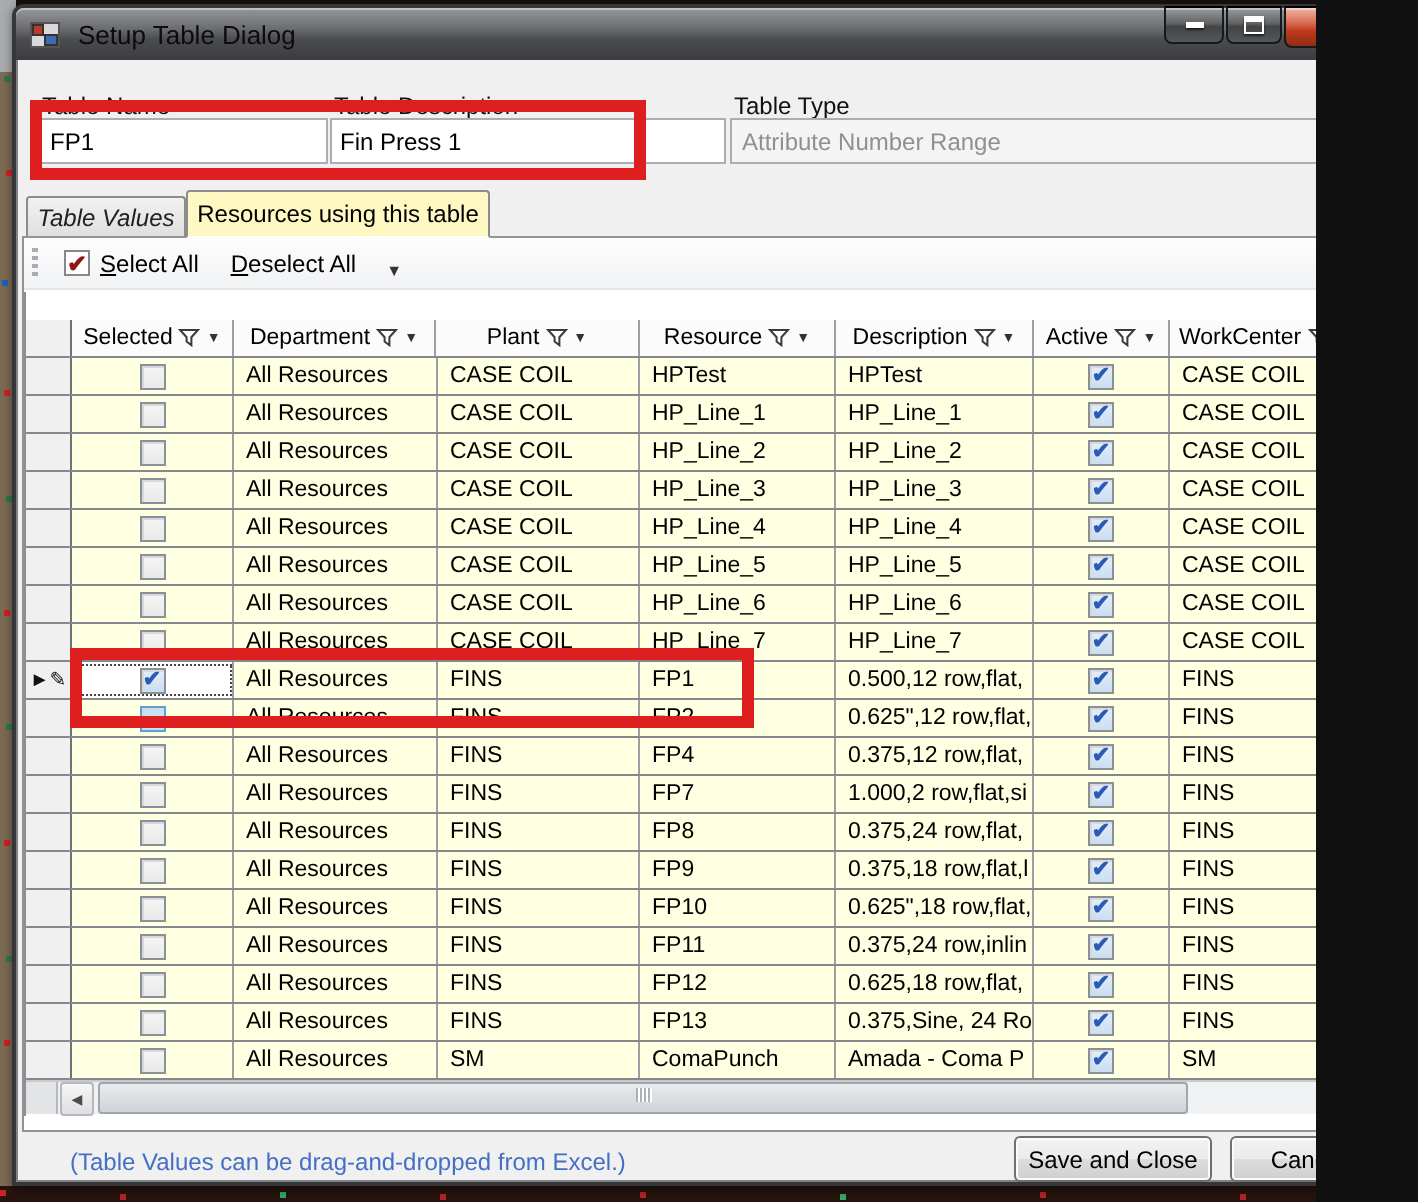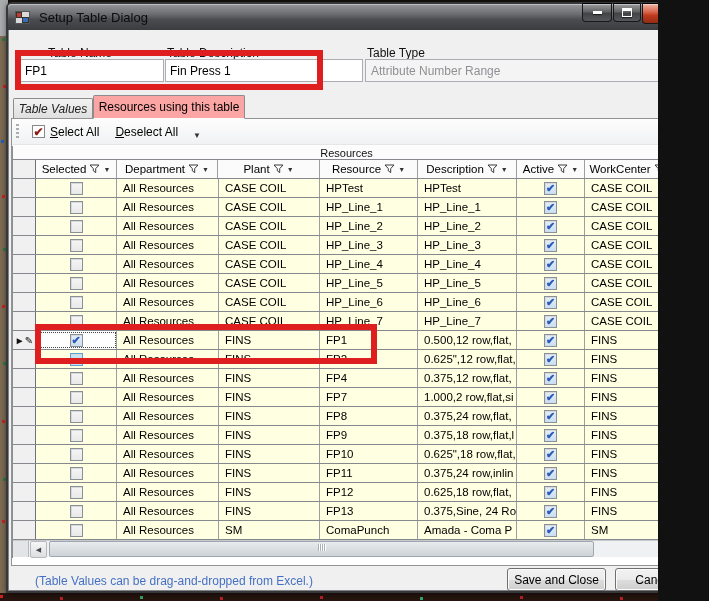--- a/index.html
+++ b/index.html
@@ -39,21 +39,21 @@
   .tbox{position:absolute;height:23px;border:1px solid #abadb3;background:#fff;font-size:12px;padding:3px 4px;color:#000;}
   .combo{position:absolute;height:23px;border:1px solid #abadb3;background:#f4f4f4;display:flex;align-items:center;}
   .combo .cval{flex:1;font-size:12px;color:#8f9094;padding-left:5px;white-space:nowrap;overflow:hidden;}
   .combo .cbtn{width:19px;height:21px;border-left:1px solid #c7c8ca;background:linear-gradient(#f6f6f6,#dcdcdc);display:flex;align-items:center;justify-content:center;color:#8a8a8a;font-size:9px;}
 
   .redrect{position:absolute;border:6px solid #df1f1f;z-index:40;pointer-events:none;}
 
   
   .tab{position:absolute;font-size:12px;display:flex;align-items:center;justify-content:center;border:1px solid #8c8c8c;}
   .tab.inactive{background:linear-gradient(#f2f2f2,#dedede);color:#222;border-bottom:none;border-radius:2px 2px 0 0;font-style:italic;}
-  .tab.active{background:#fca5a5;color:#000;border-bottom:1px solid #fff;z-index:5;border-radius:2px 2px 0 0;}
+  .tab.active{background:#fef9c3;color:#000;border-bottom:1px solid #fff;z-index:5;border-radius:2px 2px 0 0;}
   .tabpanel{position:absolute;border:1px solid #919395;background:#fff;}
 
   
   .toolbar{position:absolute;left:0;top:0;right:0;height:26px;background:linear-gradient(#fdfdfd,#f1f2f4);border-bottom:1px solid #e3e5e8;display:flex;align-items:center;}
   .grip{width:3px;height:16px;margin-left:4px;background:repeating-linear-gradient(#a9adb2 0 2px,transparent 2px 4px);}
   .tb-btn{display:flex;align-items:center;gap:5px;margin-left:10px;font-size:12px;color:#000;padding:2px 3px;}
   .tb-check{width:13px;height:13px;border:1px solid #888;background:#fff;display:flex;align-items:center;justify-content:center;color:#8c1a12;font-size:12px;font-weight:bold;line-height:1;}
   .tb-overflow{margin-left:12px;color:#333;font-size:8px;align-self:flex-end;padding-bottom:4px;}
   .accel::first-letter{text-decoration:underline;}
 
@@ -122,21 +122,21 @@
             <span class="gl-max"></span>
           </div>
         <div class="wbtn close">
             <span class="gl-close">✕</span>
           </div>
       </div>
     </div>
 
     <div class="client">
 
-      <span class="flabel" style="left:12px;top:16px;margin-left:27px;">Table Name</span>
+      <span class="flabel" style="left:12px;top:16px;">Table Name</span>
       <input class="tbox" style="left: 11px; top: 29px; width: 144px;" value="FP1">
       <span class="flabel" style="left:158px;top:16px;">Table Description</span>
       <input class="tbox" style="left: 156px; top: 29px; width: 198px;" value="Fin Press 1">
       <span class="flabel" style="left:358px;top:16px;">Table Type</span>
       <div class="combo" style="left:356px;top:29px;width:334px;">
         <span class="cval">Attribute Number Range</span>
         <span class="cbtn">
             <span>▼</span>
           </span>
       </div>
@@ -157,21 +157,20 @@
             <span class="tb-check">✔</span>
             <span class="accel"><u>S</u>elect All</span>
           </span>
           <span class="tb-btn">
             <span class="accel"><u>D</u>eselect All</span>
           </span>
           <span class="tb-overflow"><span>▼</span></span>
         </div>
 
         <div class="grid">
-          <div class="g-group">Resources</div>
           <div class="g-headrow">
               <div class="g-h g-rowhdr"></div>
               <div class="g-h" style="width:81px">
                 <span>Selected</span>
                 <svg width="11" height="10" viewBox="0 0 11 10">
                   <path d="M1 1h9L6.7 4.6v4L4.3 6.8V4.6Z" fill="#fff" stroke="#3a3a3a"></path>
                 </svg>
                 <span class="caret">▼</span>
               </div>
               <div class="g-h" style="width:101px">

